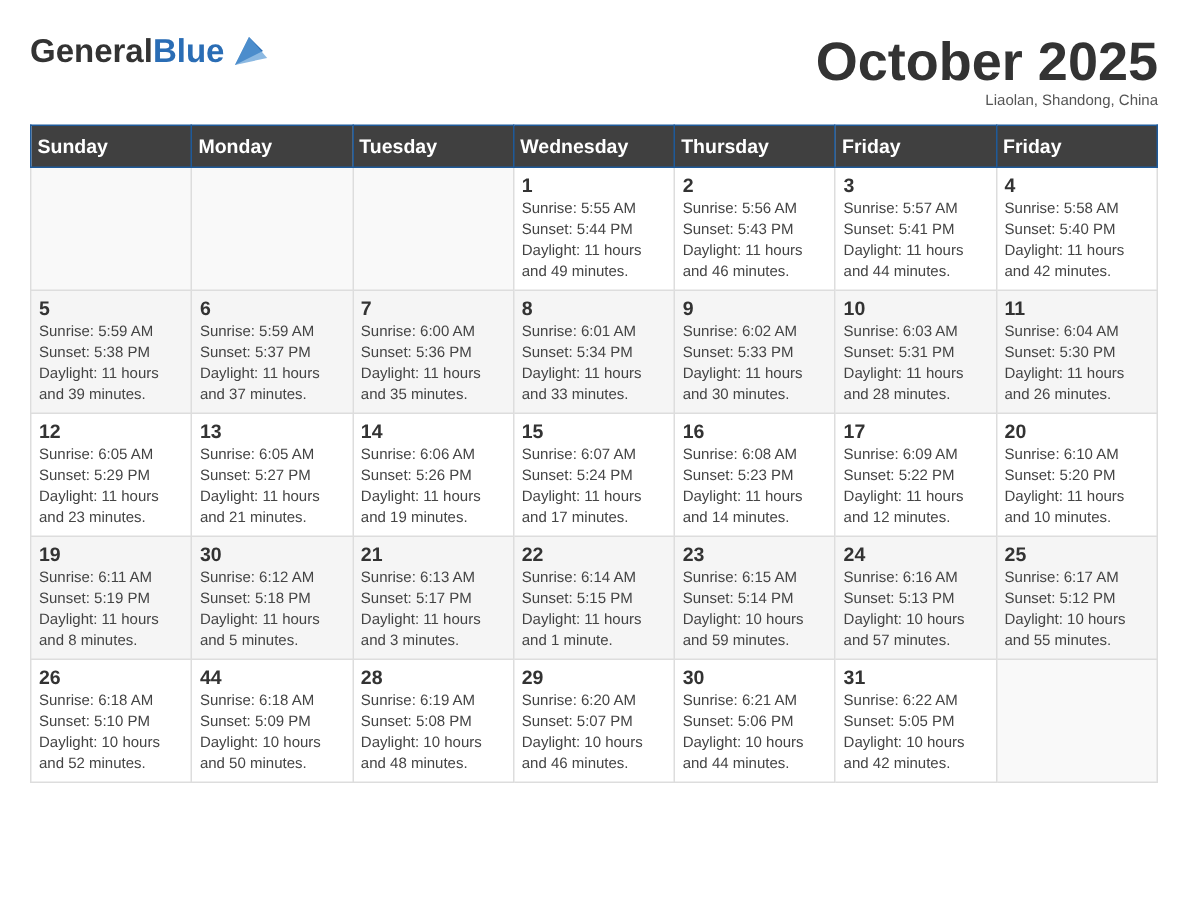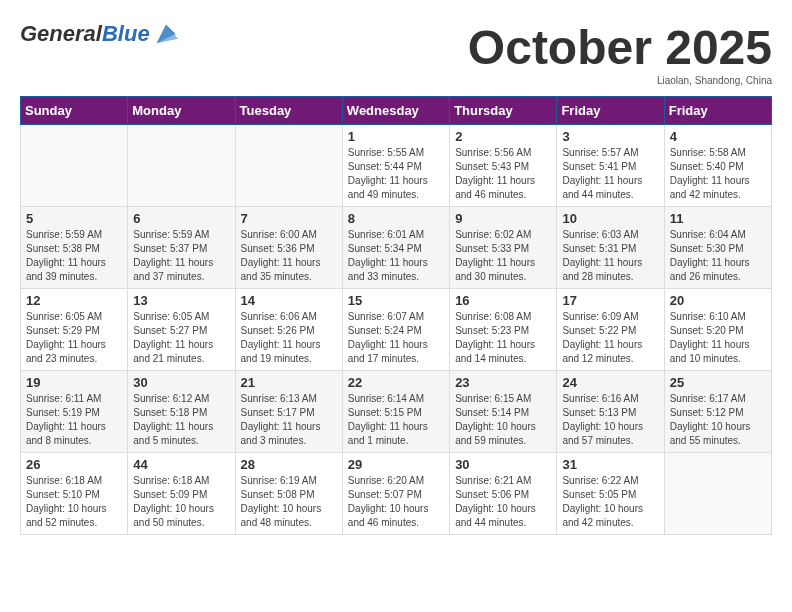--- a/index.html
+++ b/index.html
@@ -17,53 +17,52 @@
     }
     .header {
       display: flex;
       justify-content: space-between;
       align-items: flex-start;
       margin-bottom: 10px;
     }
     .logo {
       display: flex;
       align-items: flex-end;
-      font-style: italic;
     }
     .logo-text {
       font-size: 22px;
       font-weight: bold;
       line-height: 1.1;
     }
     .logo-general { color: #333; }
     .logo-blue { color: #2a6db5; }
     .logo-icon {
       width: 28px;
       height: 28px;
       margin-left: 2px;
     }
     .title-block {
       text-align: right;
     }
     .month-title {
-      font-size: 48px;
+      font-size: 36px;
       font-weight: bold;
       color: #333;
     }
     .location-title {
       font-size: 10px;
       color: #555;
     }
     .calendar {
       width: 100%;
       border-collapse: collapse;
       border: 1px solid #ccc;
     }
     .calendar th {
-      background-color: #701a75;
+      background-color: #404040;
       color: #fff;
       font-size: 13px;
       padding: 6px 4px;
       text-align: left;
       border: 1px solid #1e5a9a;
     }
     .calendar td {
       border: 1px solid #ddd;
       vertical-align: top;
       padding: 4px 5px;

